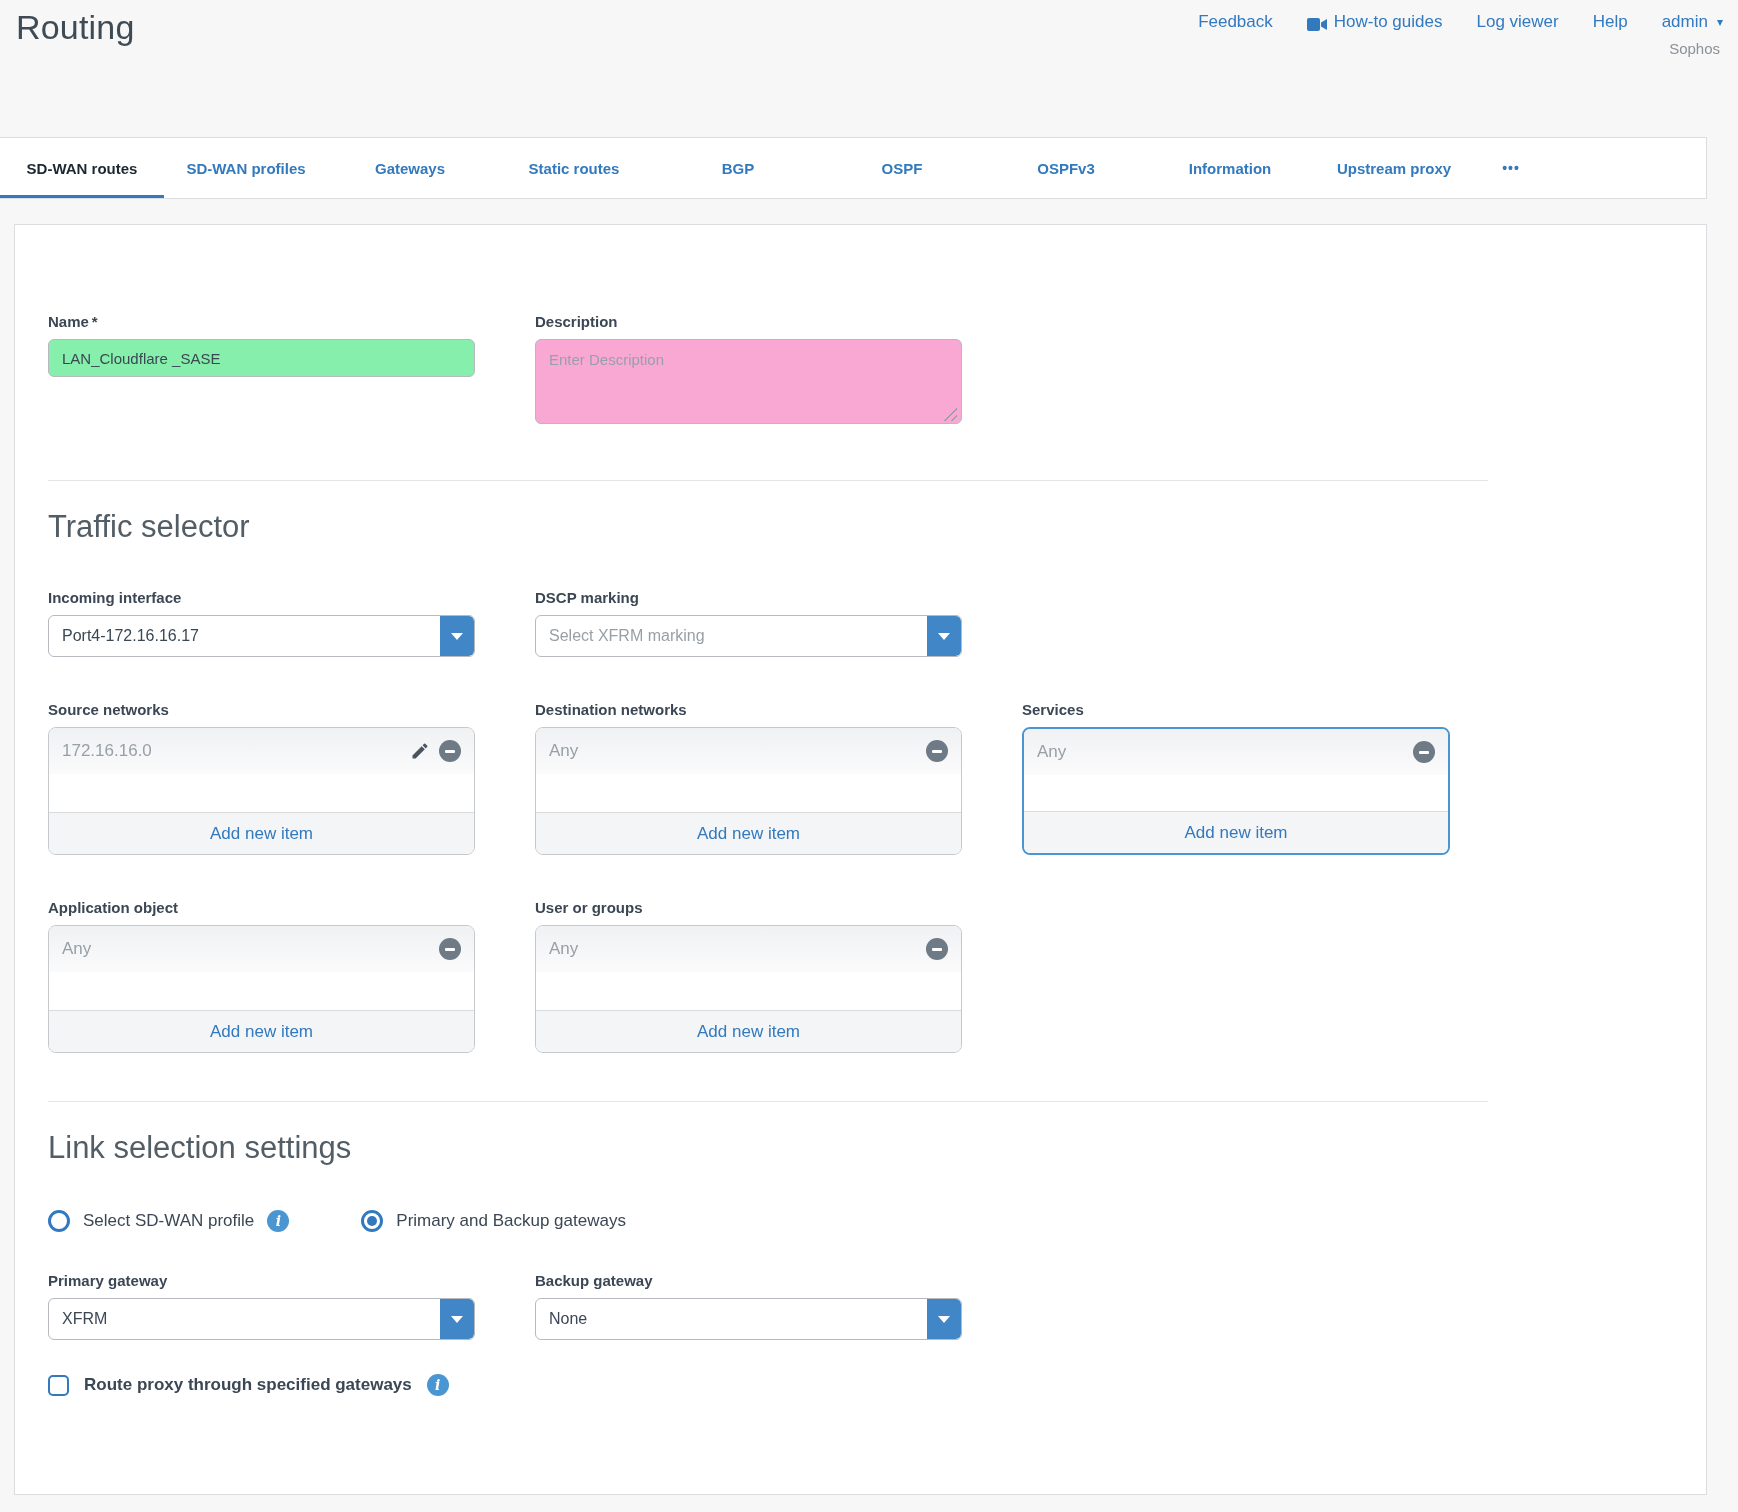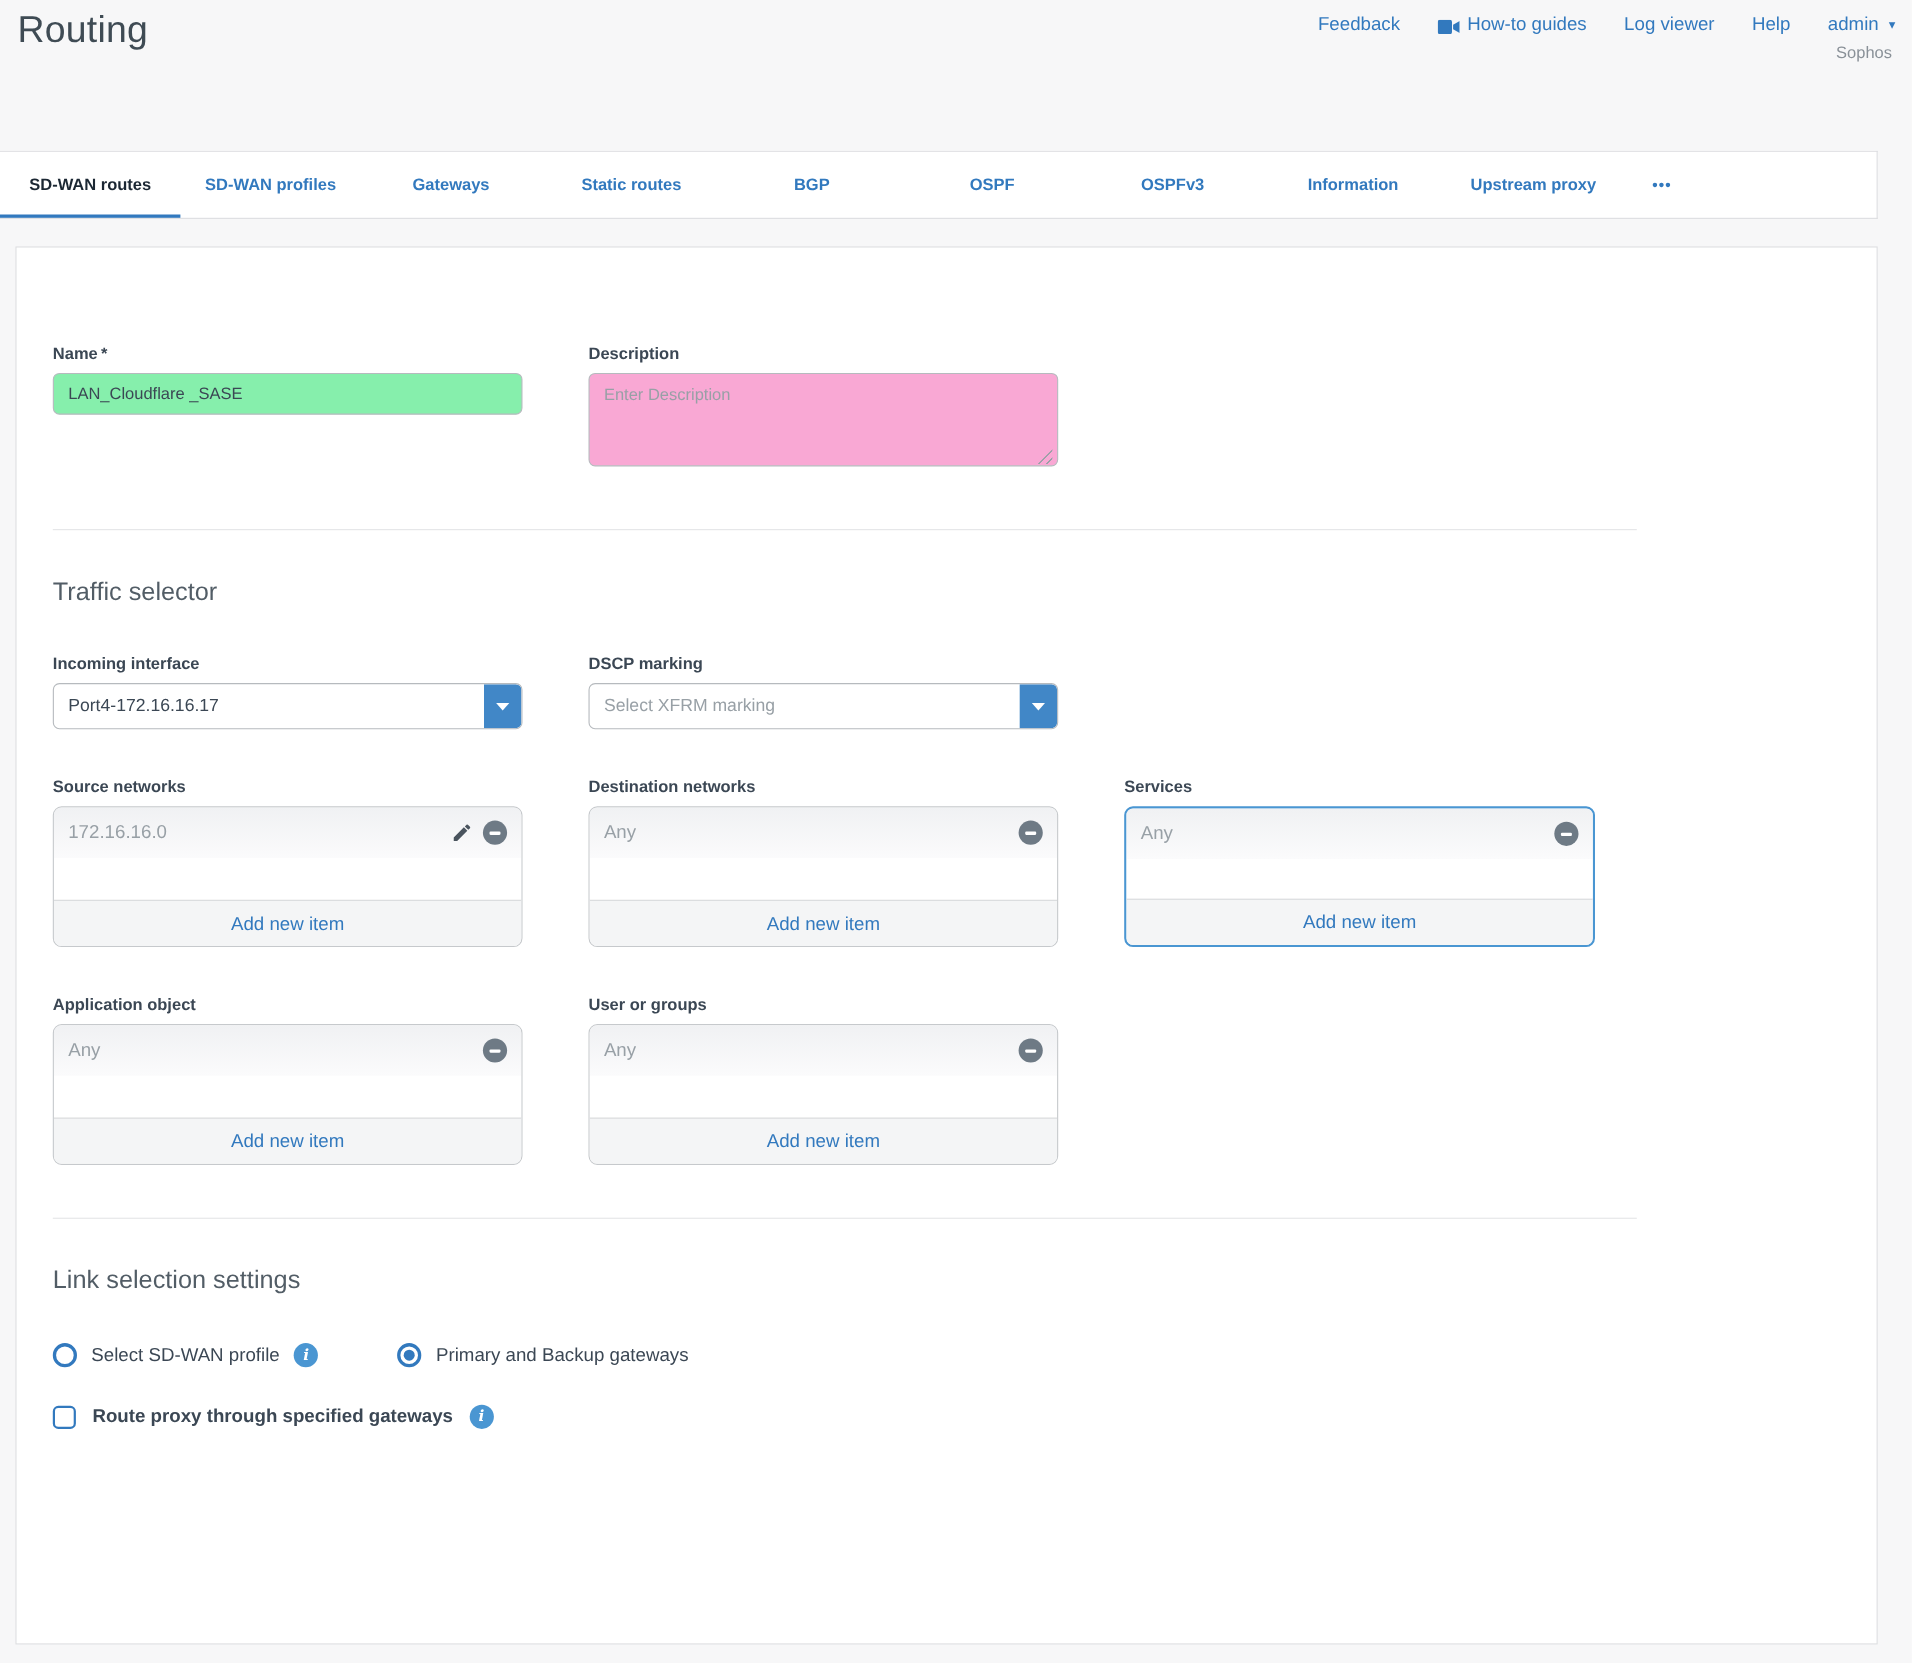--- a/index.html
+++ b/index.html
@@ -64,21 +64,21 @@
     font-family:"Liberation Sans", sans-serif; background:#f9a8d4; outline:none;
   }
   .desc-area::placeholder, .text-input::placeholder { color:#98a0a6; }
   .resize-grip {
     position:absolute; right:5px; bottom:7px; width:14px; height:14px;
     background:repeating-linear-gradient(135deg,#9aa0a6 0 1.5px,transparent 1.5px 5px);
     clip-path:polygon(100% 0,100% 100%,0 100%);
     pointer-events:none;
   }
   .divider { border:none; border-top:1px solid #e4e5e7; margin-top:52px; width:1440px; }
-  .section-heading { font-size:23px; font-weight:400; color:#525d66; margin-top:42px; }
+  .section-heading { font-size:31px; font-weight:400; color:#525d66; margin-top:28px; }
   
   .select {
     height:42px; border:1px solid #b6babe; border-radius:6px; background:#fff;
     display:flex; align-items:stretch; overflow:hidden; cursor:pointer;
   }
   .select .val { flex:1; display:flex; align-items:center; padding:0 13px; font-size:16px; color:#3b4754; }
   .select .val.placeholder { color:#98a0a6; }
   .select-btn {
     width:34px; background:#4187c7; display:flex; align-items:center; justify-content:center;
     border-radius:0 5px 5px 0;
@@ -325,20 +325,41 @@
         <span class="radio"></span>
         <span class="radio-label">Select SD-WAN profile</span>
         <span class="info-ic">i</span>
       </span>
       <span class="radio-group">
         <span class="radio checked"></span>
         <span class="radio-label">Primary and Backup gateways</span>
       </span>
     </div>
 
+    <div class="grid3 mt-gw">
+      <div>
+        <div class="field-label">Primary gateway</div>
+        <div class="select">
+          <span class="val">XFRM</span>
+          <span class="select-btn">
+              <span class="tri"></span>
+            </span>
+        </div>
+      </div>
+      <div>
+        <div class="field-label">Backup gateway</div>
+        <div class="select">
+          <span class="val">None</span>
+          <span class="select-btn">
+              <span class="tri"></span>
+            </span>
+        </div>
+      </div>
+      <div></div>
+    </div>
 
     <div class="check-row">
       <span class="checkbox"></span>
       <span class="check-label">Route proxy through specified gateways</span>
       <span class="info-ic">i</span>
     </div>
 
   </div>
 </div>
 

